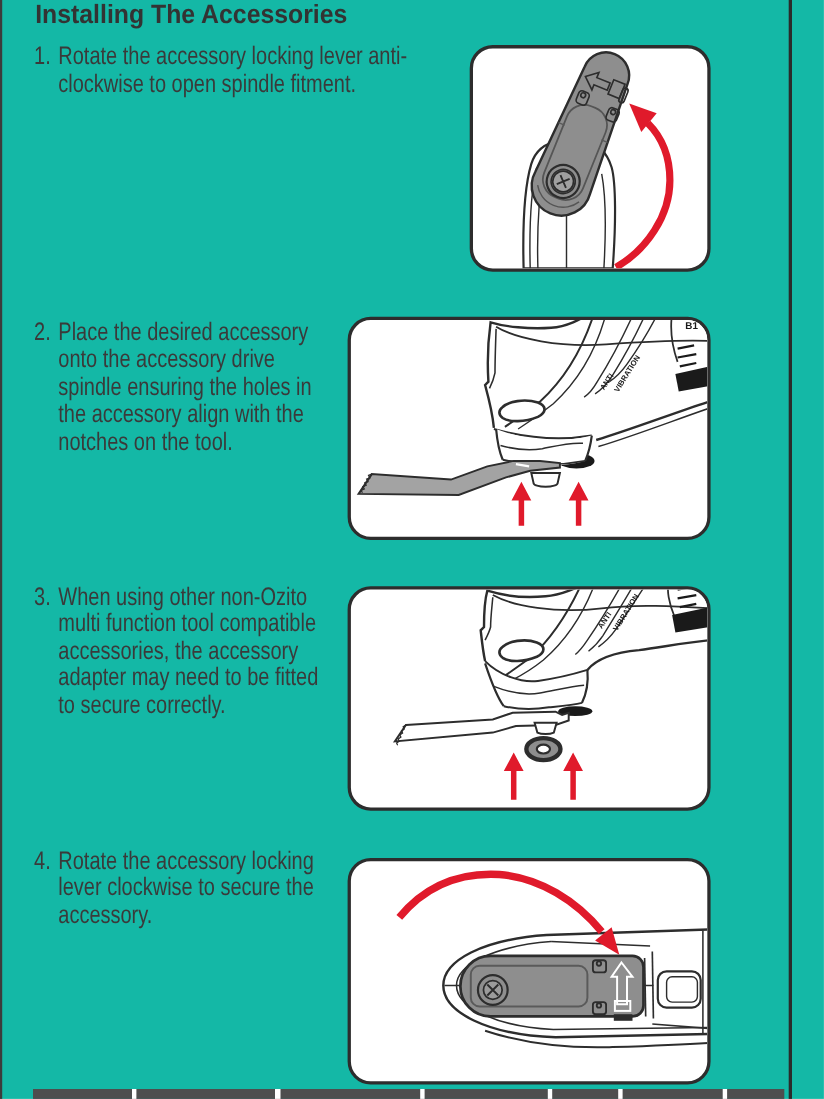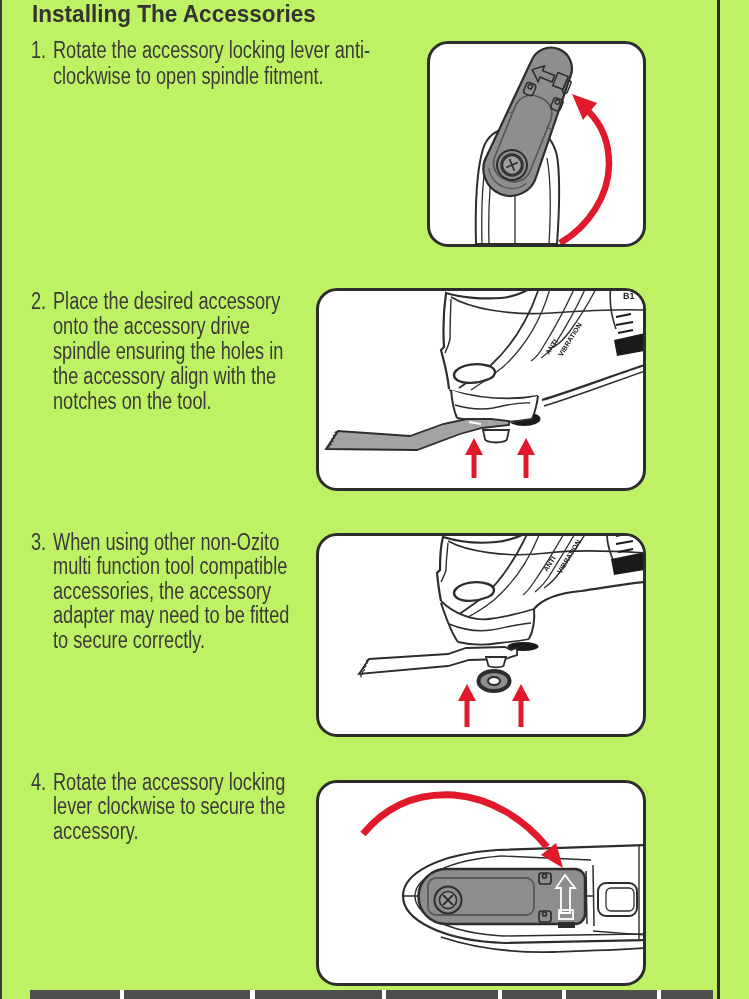--- a/index.html
+++ b/index.html
@@ -1,17 +1,17 @@
 <!DOCTYPE html>
 <html><head>
 <meta charset="utf-8">
 <style>
 html,body{margin:0;padding:0;}
 body{width:749px;height:999px;background:#fff;font-family:"Liberation Sans",sans-serif;overflow:hidden;}
-#page{position:relative;width:749px;height:999px;background:#bef264;overflow:hidden;filter:grayscale(0%);}
+#page{position:relative;width:749px;height:999px;background:#14b8a6;overflow:hidden;filter:grayscale(0%);}
 .ln{position:absolute;white-space:nowrap;color:#3a3a3a;font-size:23px;line-height:23px;transform:scaleX(0.79);transform-origin:0 0;}
 .num{position:absolute;white-space:nowrap;color:#3a3a3a;font-size:23px;line-height:23px;transform:scaleX(0.79);transform-origin:0 0;}
 .box{position:absolute;border:3px solid #2d2d2d;border-radius:21px;background:#fff;overflow:hidden;}
 svg{display:block;opacity:0.999;}
 </style>
 </head>
 <body>
 <div id="page">
 
   <div style="position:absolute;left:0;top:0;width:2px;height:999px;background:#3c3c3c;"></div>

